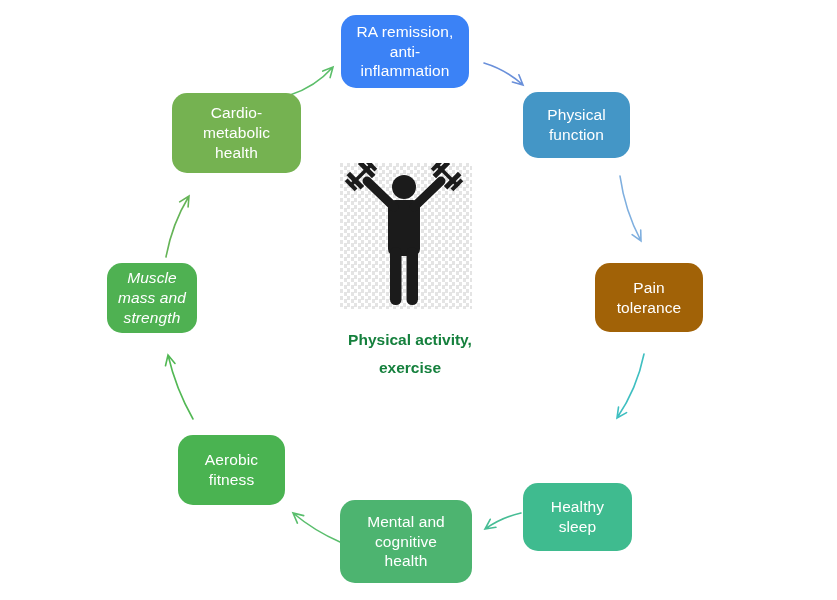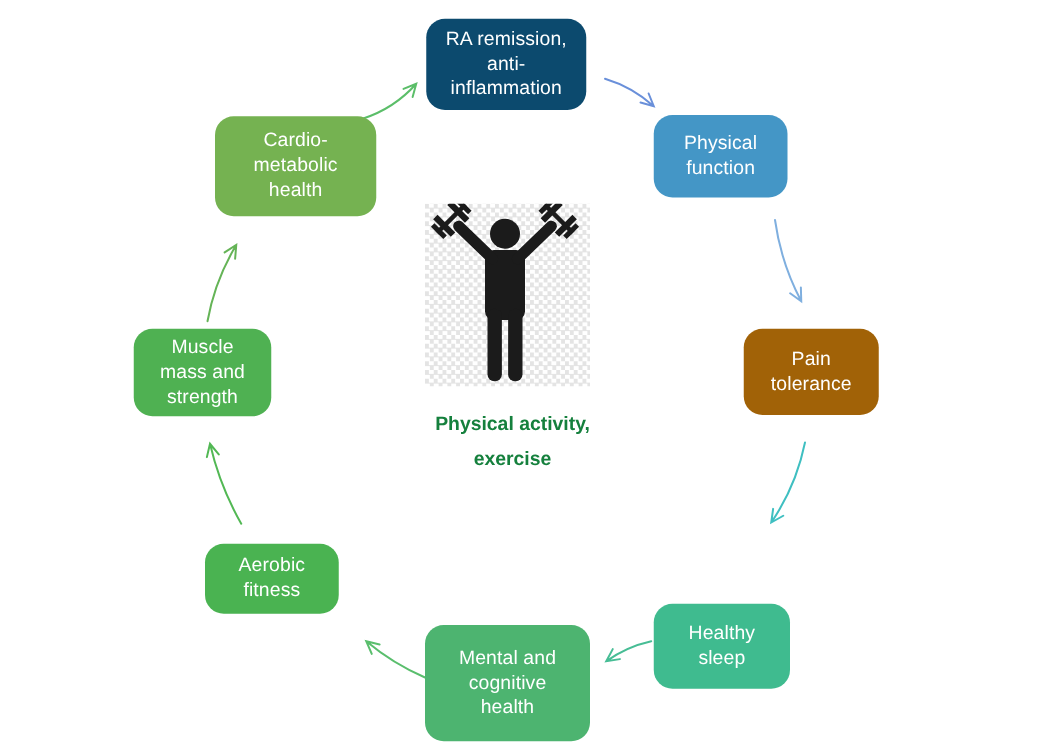--- a/index.html
+++ b/index.html
@@ -12,23 +12,23 @@
   .node{
     position:absolute;border-radius:15px;color:#fff;
     display:flex;align-items:center;justify-content:center;
     text-align:center;font-size:15.5px;line-height:1.28;
     white-space:pre-line;letter-spacing:.1px;
   }
   .node-1{left:341px;top:15px;width:128px;height:73px;}
   .node-2{left:523px;top:92px;width:107px;height:66px;}
   .node-3{left:595px;top:263px;width:108px;height:69px;}
   .node-4{left:523px;top:435px;width:109px;height:68px;}
-  .node-5{left:340px;top:500px;width:132px;height:93px;}
-  .node-6{left:164px;top:435px;width:107px;height:56px;}
-  .node-7{left:107px;top:263px;width:110px;height:70px;}
+  .node-5{left:340px;top:500px;width:132px;height:83px;}
+  .node-6{left:178px;top:435px;width:107px;height:70px;}
+  .node-7{left:107px;top:263px;width:90px;height:70px;font-style:italic;}
   .node-8{left:172px;top:93px;width:129px;height:80px;}
   .center-image{
     position:absolute;left:340px;top:163px;width:132px;height:146px;
     background:repeating-conic-gradient(#ffffff 0% 25%, #e4e4e4 0% 50%);
     background-size:7px 7px;
   }
   .center-image svg{position:absolute;left:0;top:0;}
   .center-caption{
     position:absolute;left:310px;top:326px;width:200px;
     text-align:center;font-weight:bold;font-size:15.5px;color:#15803d;
@@ -45,21 +45,21 @@
       <path d="M290,95 Q315.31971220006204,86.8659865929524 333,67 M330.1,77.6 L333,67 L322.8,71.1" fill="none" stroke="#5bbe69" stroke-width="1.6" stroke-linecap="round"></path>
       <path d="M484,63 Q505.95660593465954,69.64510766128535 523,85 M512.4,82.0 L523,85 L518.9,74.8" fill="none" stroke="#6a90da" stroke-width="1.6" stroke-linecap="round"></path>
       <path d="M620,176 Q624.7905767427383,210.34458289849997 641,241 M632.1,234.6 L641,241 L640.7,230.0" fill="none" stroke="#7fafdf" stroke-width="1.6" stroke-linecap="round"></path>
       <path d="M644,354 Q636.9495491267083,388.72090353783005 617,418 M618.5,407.1 L617,418 L626.6,412.6" fill="none" stroke="#3fbfc1" stroke-width="1.6" stroke-linecap="round"></path>
       <path d="M521,513 Q501.3754461357862,517.344753805519 485,529 M490.2,519.3 L485,529 L495.9,527.3" fill="none" stroke="#47bd95" stroke-width="1.6" stroke-linecap="round"></path>
       <path d="M340,542 Q314.39957069181355,530.9041440511987 293,513 M303.7,515.6 L293,513 L297.4,523.1" fill="none" stroke="#5abe6d" stroke-width="1.6" stroke-linecap="round"></path>
       <path d="M193,419 Q175.8427132526019,388.81925263570236 168,355 M175.0,363.5 L168,355 L165.5,365.7" fill="none" stroke="#52b854" stroke-width="1.6" stroke-linecap="round"></path>
       <path d="M166,257 Q171.88581628163726,224.38317663078126 189,196 M188.1,207.0 L189,196 L179.7,201.9" fill="none" stroke="#65b457" stroke-width="1.6" stroke-linecap="round"></path>
     </svg>
 
-  <div class="node node-1" style="background: #0c4a6e;">RA remission,
+  <div class="node node-1" style="background: #3b82f6;">RA remission,
 anti-
 inflammation</div>
   <div class="node node-2" style="background: rgb(68, 150, 198);">Physical
 function</div>
   <div class="node node-3" style="background: #a16207;">Pain
 tolerance</div>
   <div class="node node-4" style="background: rgb(63, 187, 143); margin-top: 48px;">Healthy
 sleep</div>
   <div class="node node-5" style="background: rgb(77, 180, 112);">Mental and
 cognitive

